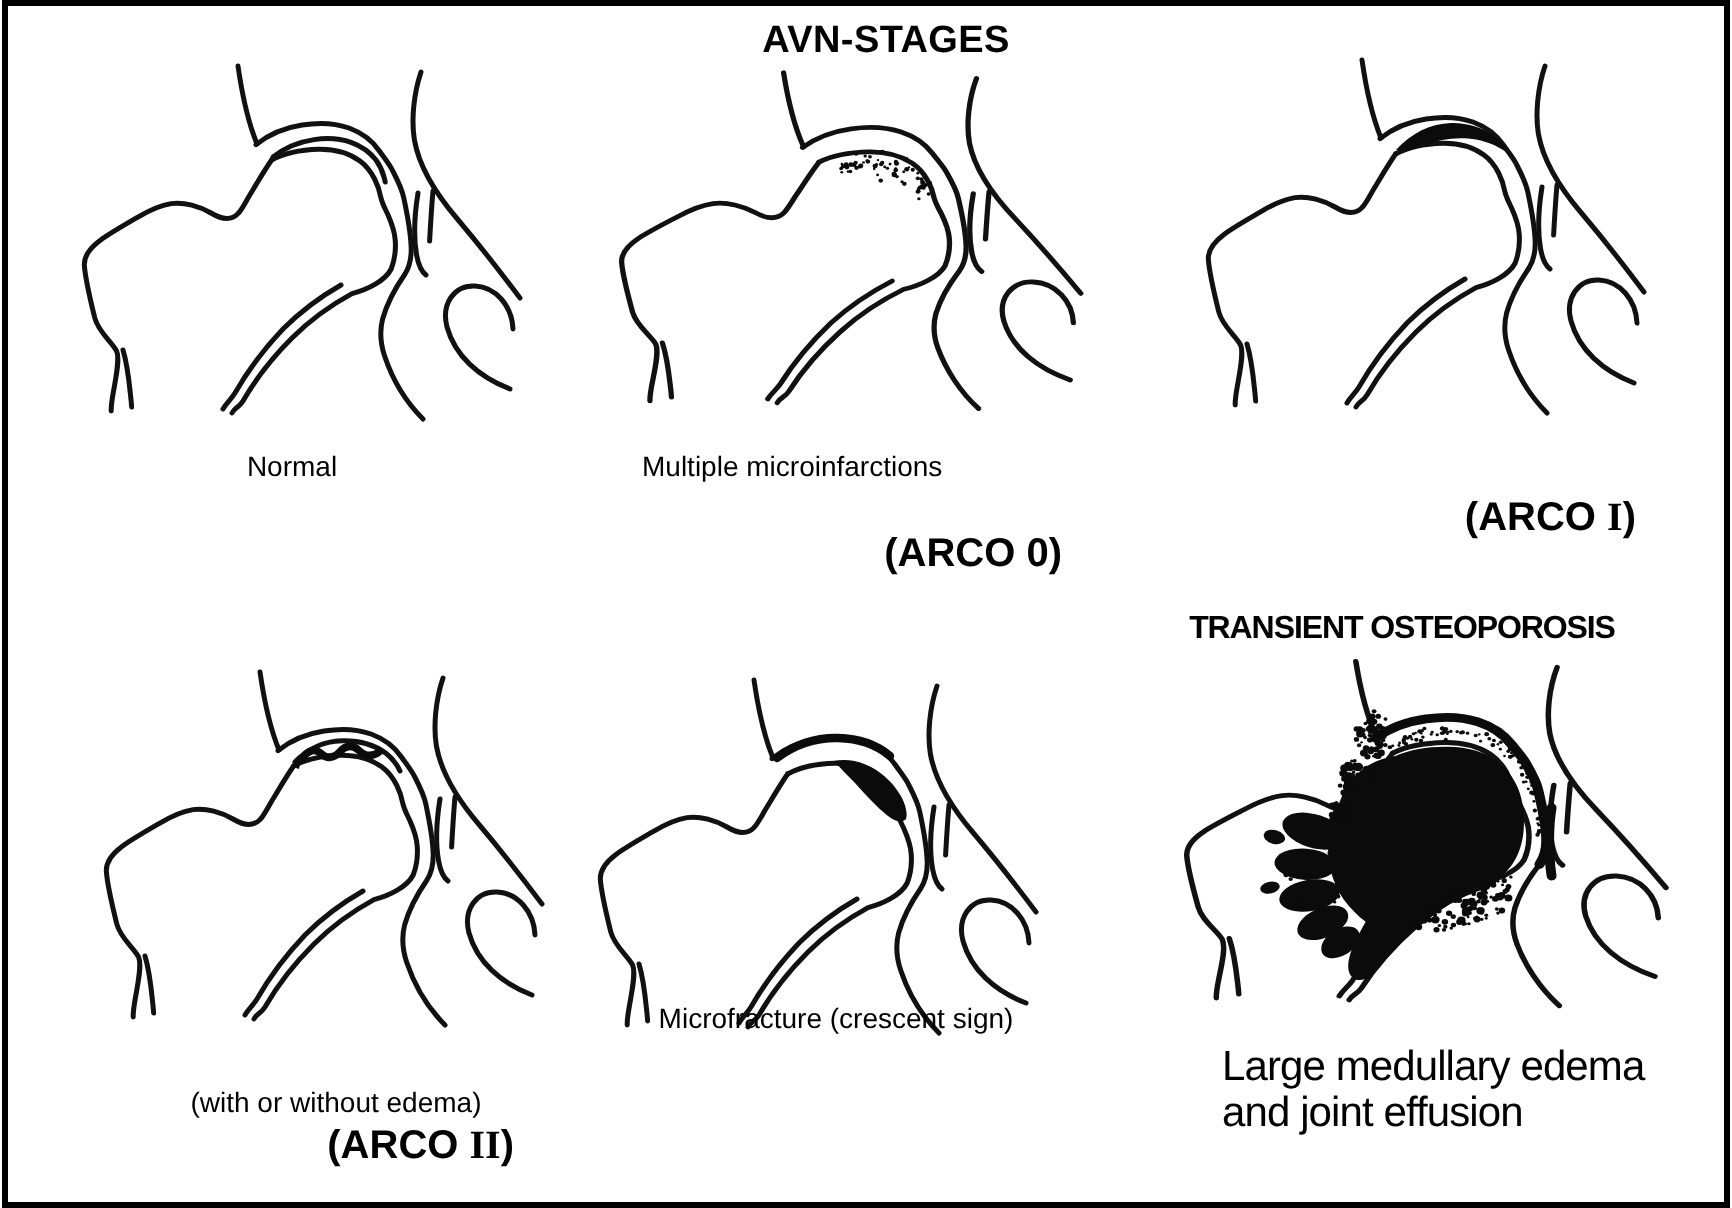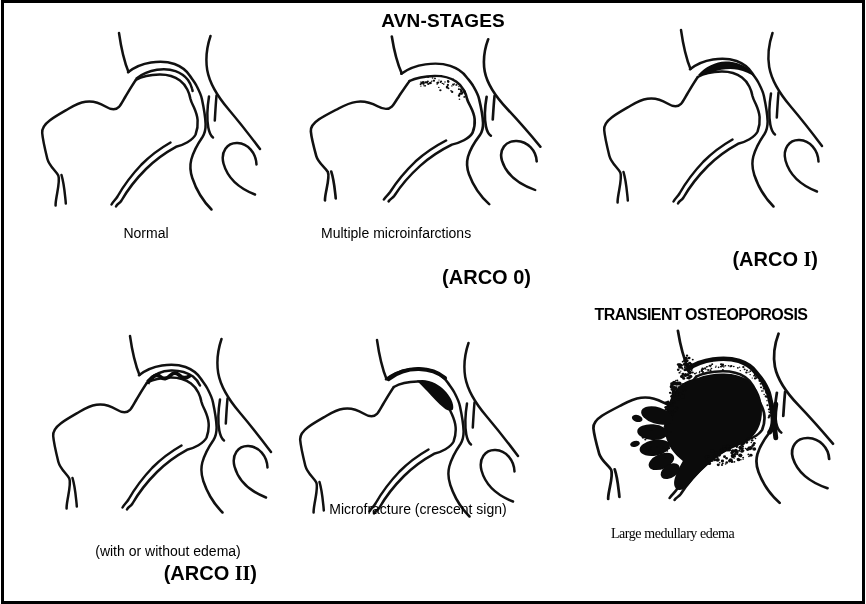--- a/index.html
+++ b/index.html
@@ -9,21 +9,21 @@
   .title{position:absolute;left:333px;top:10px;width:220px;text-align:center;
          font-size:19px;font-weight:bold;letter-spacing:0.2px;}
   .panel-svg{position:absolute;}
   .cap{position:absolute;font-size:14px;line-height:22px;white-space:nowrap;}
   .cap.center{text-align:center;}
   .arco{position:absolute;font-size:20px;font-weight:bold;white-space:nowrap;text-align:right;}
   .arco .numeral{font-family:"Liberation Serif","DejaVu Serif",serif;}
   .arco .numeral.sansnum{font-family:"Liberation Sans","DejaVu Sans",sans-serif;}
   .transient-header{position:absolute;left:562px;top:306px;width:278px;text-align:center;
          font-size:16px;font-weight:bold;letter-spacing:-0.55px;white-space:nowrap;}
-  .p6cap{position:absolute;left:611px;top:522px;font-size:14px;line-height:23px;letter-spacing:-0.45px;font-family:Liberation Serif, serif;}
+  .p6cap{position:absolute;left:611px;top:522px;font-size:21px;line-height:23px;letter-spacing:-0.45px;}
   svg .ink{fill:none;stroke:#111;stroke-width:2.5;stroke-linecap:round;stroke-linejoin:round;}
   svg .fillink{fill:#0b0b0b;stroke:none;}
   svg .thick{fill:none;stroke:#0b0b0b;stroke-linecap:round;stroke-linejoin:round;}
   svg .dots circle{fill:#0b0b0b;}
 </style>
 </head>
 <body>
 
 <div class="fig">
   <div class="frame"></div>
@@ -498,14 +498,15 @@
         <circle cx="77.7" cy="143.3" r="0.8"></circle>
         <circle cx="72.4" cy="137" r="0.8"></circle>
         <circle cx="61.3" cy="135.9" r="1.1"></circle>
         <circle cx="78.8" cy="135" r="1.1"></circle>
         <circle cx="75.7" cy="132.7" r="0.8"></circle>
         <circle cx="64" cy="132.1" r="0.6"></circle>
       </g>
   </svg>
   <div class="p6cap">
     <div>Large medullary edema</div>
+    <div>and joint effusion</div>
   </div>
 </div>
 
 </body></html>

